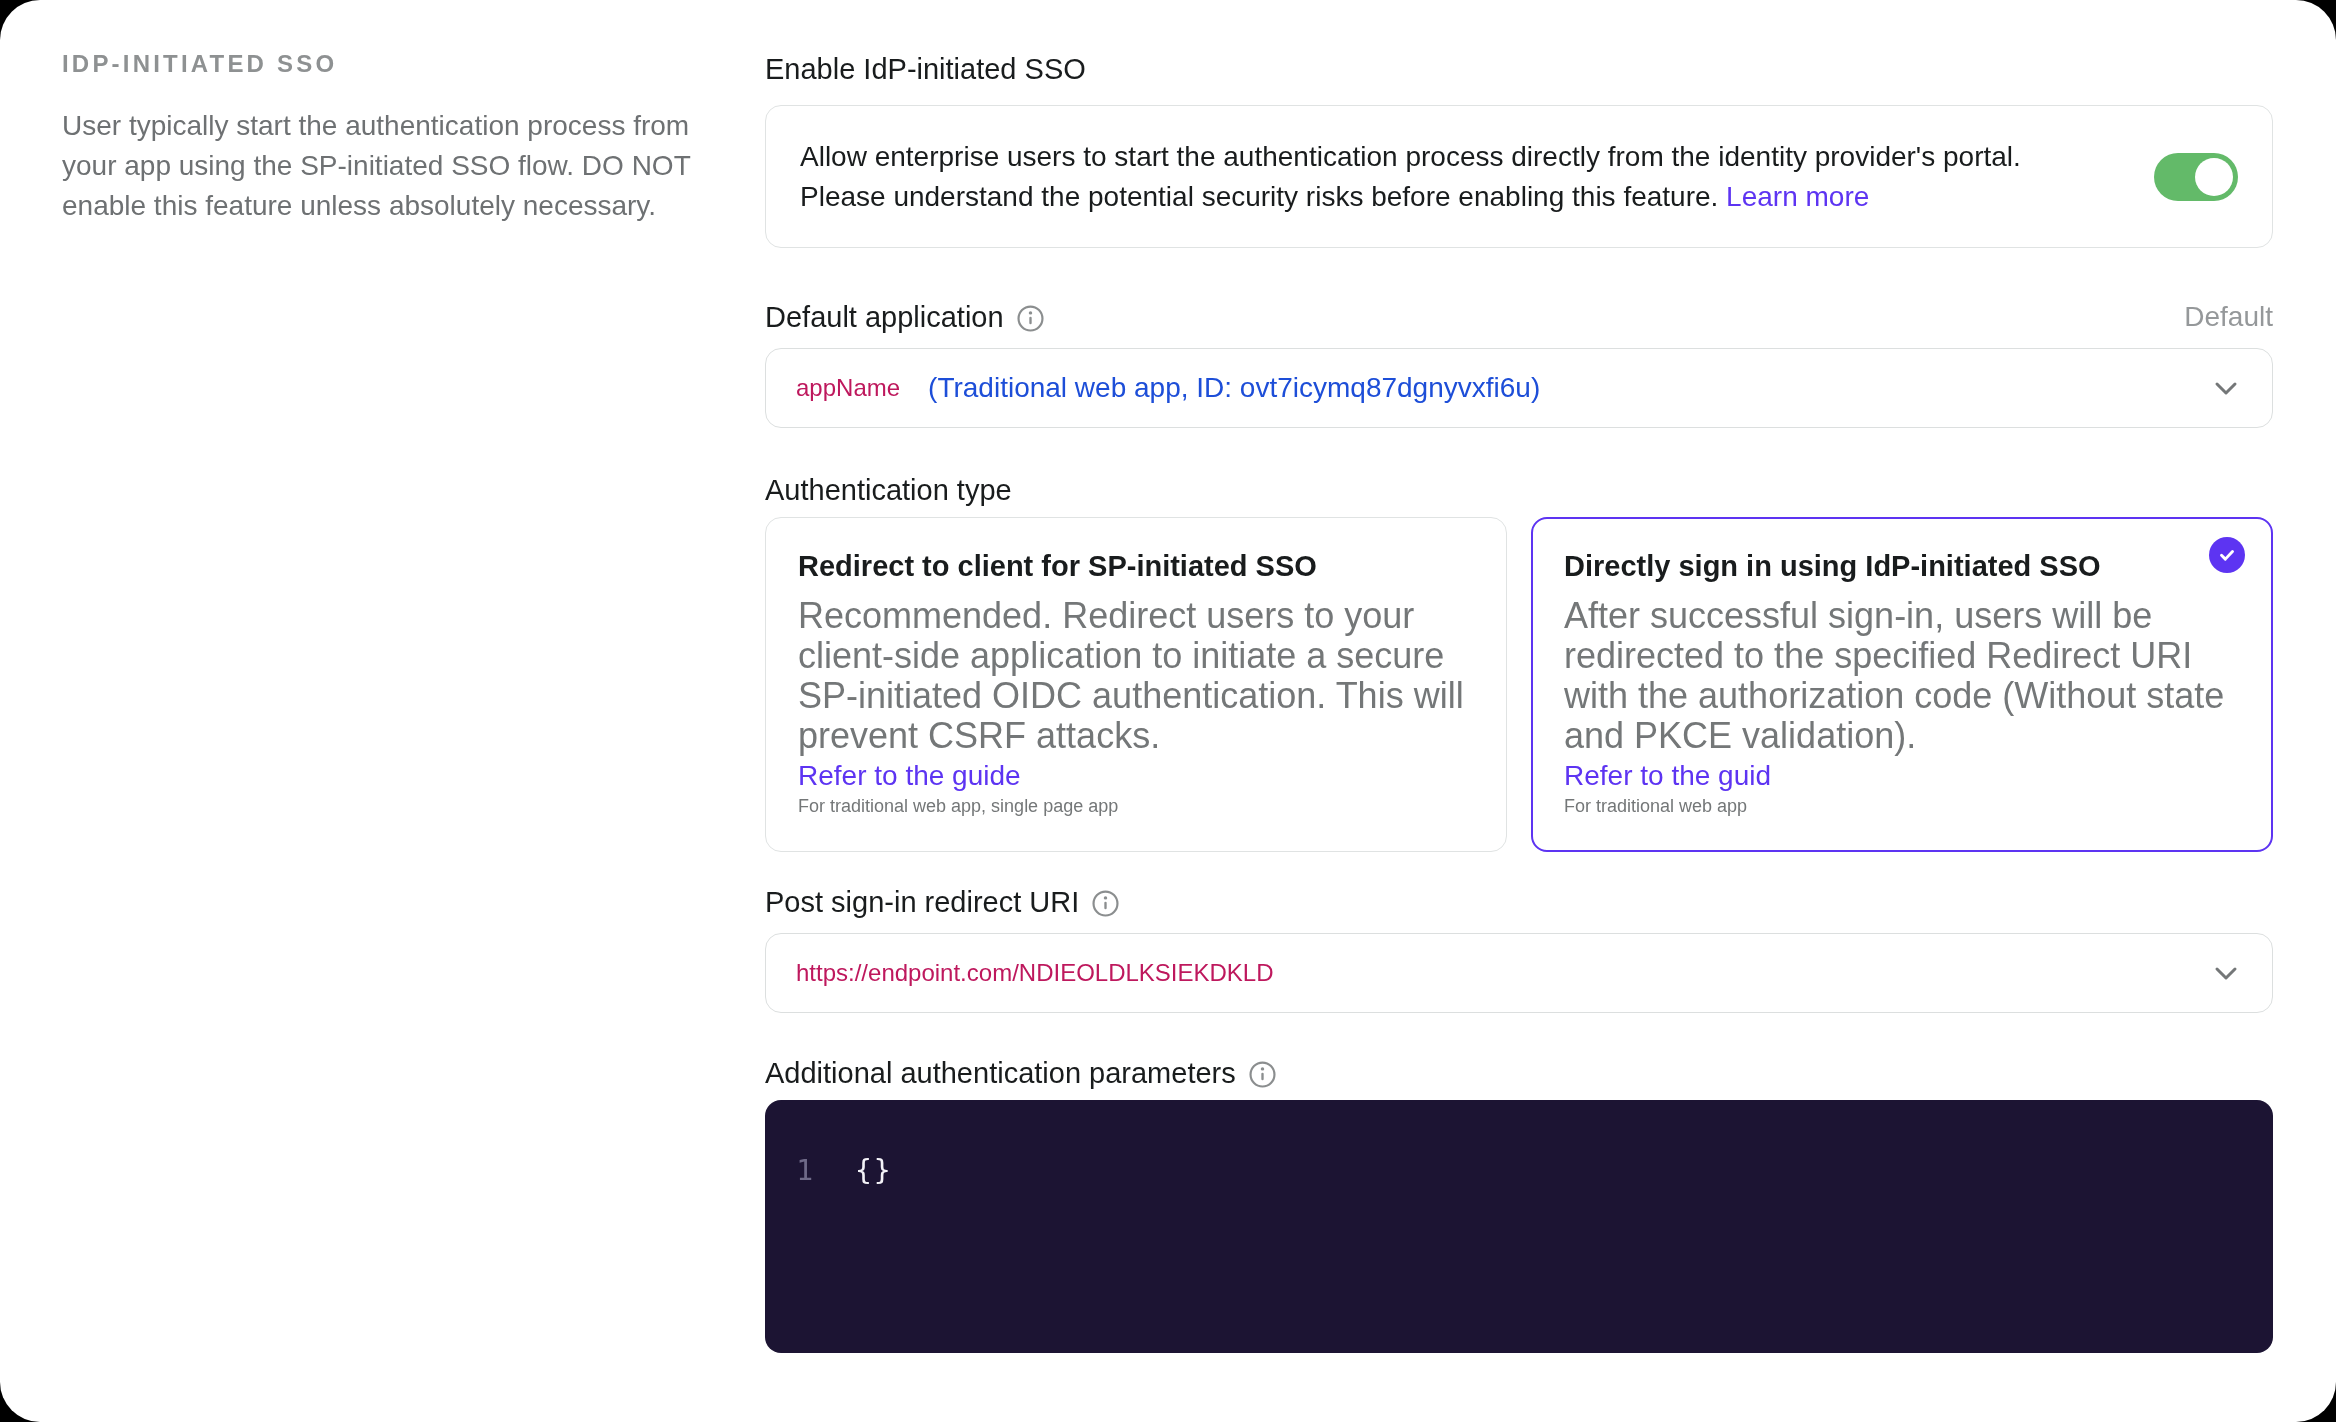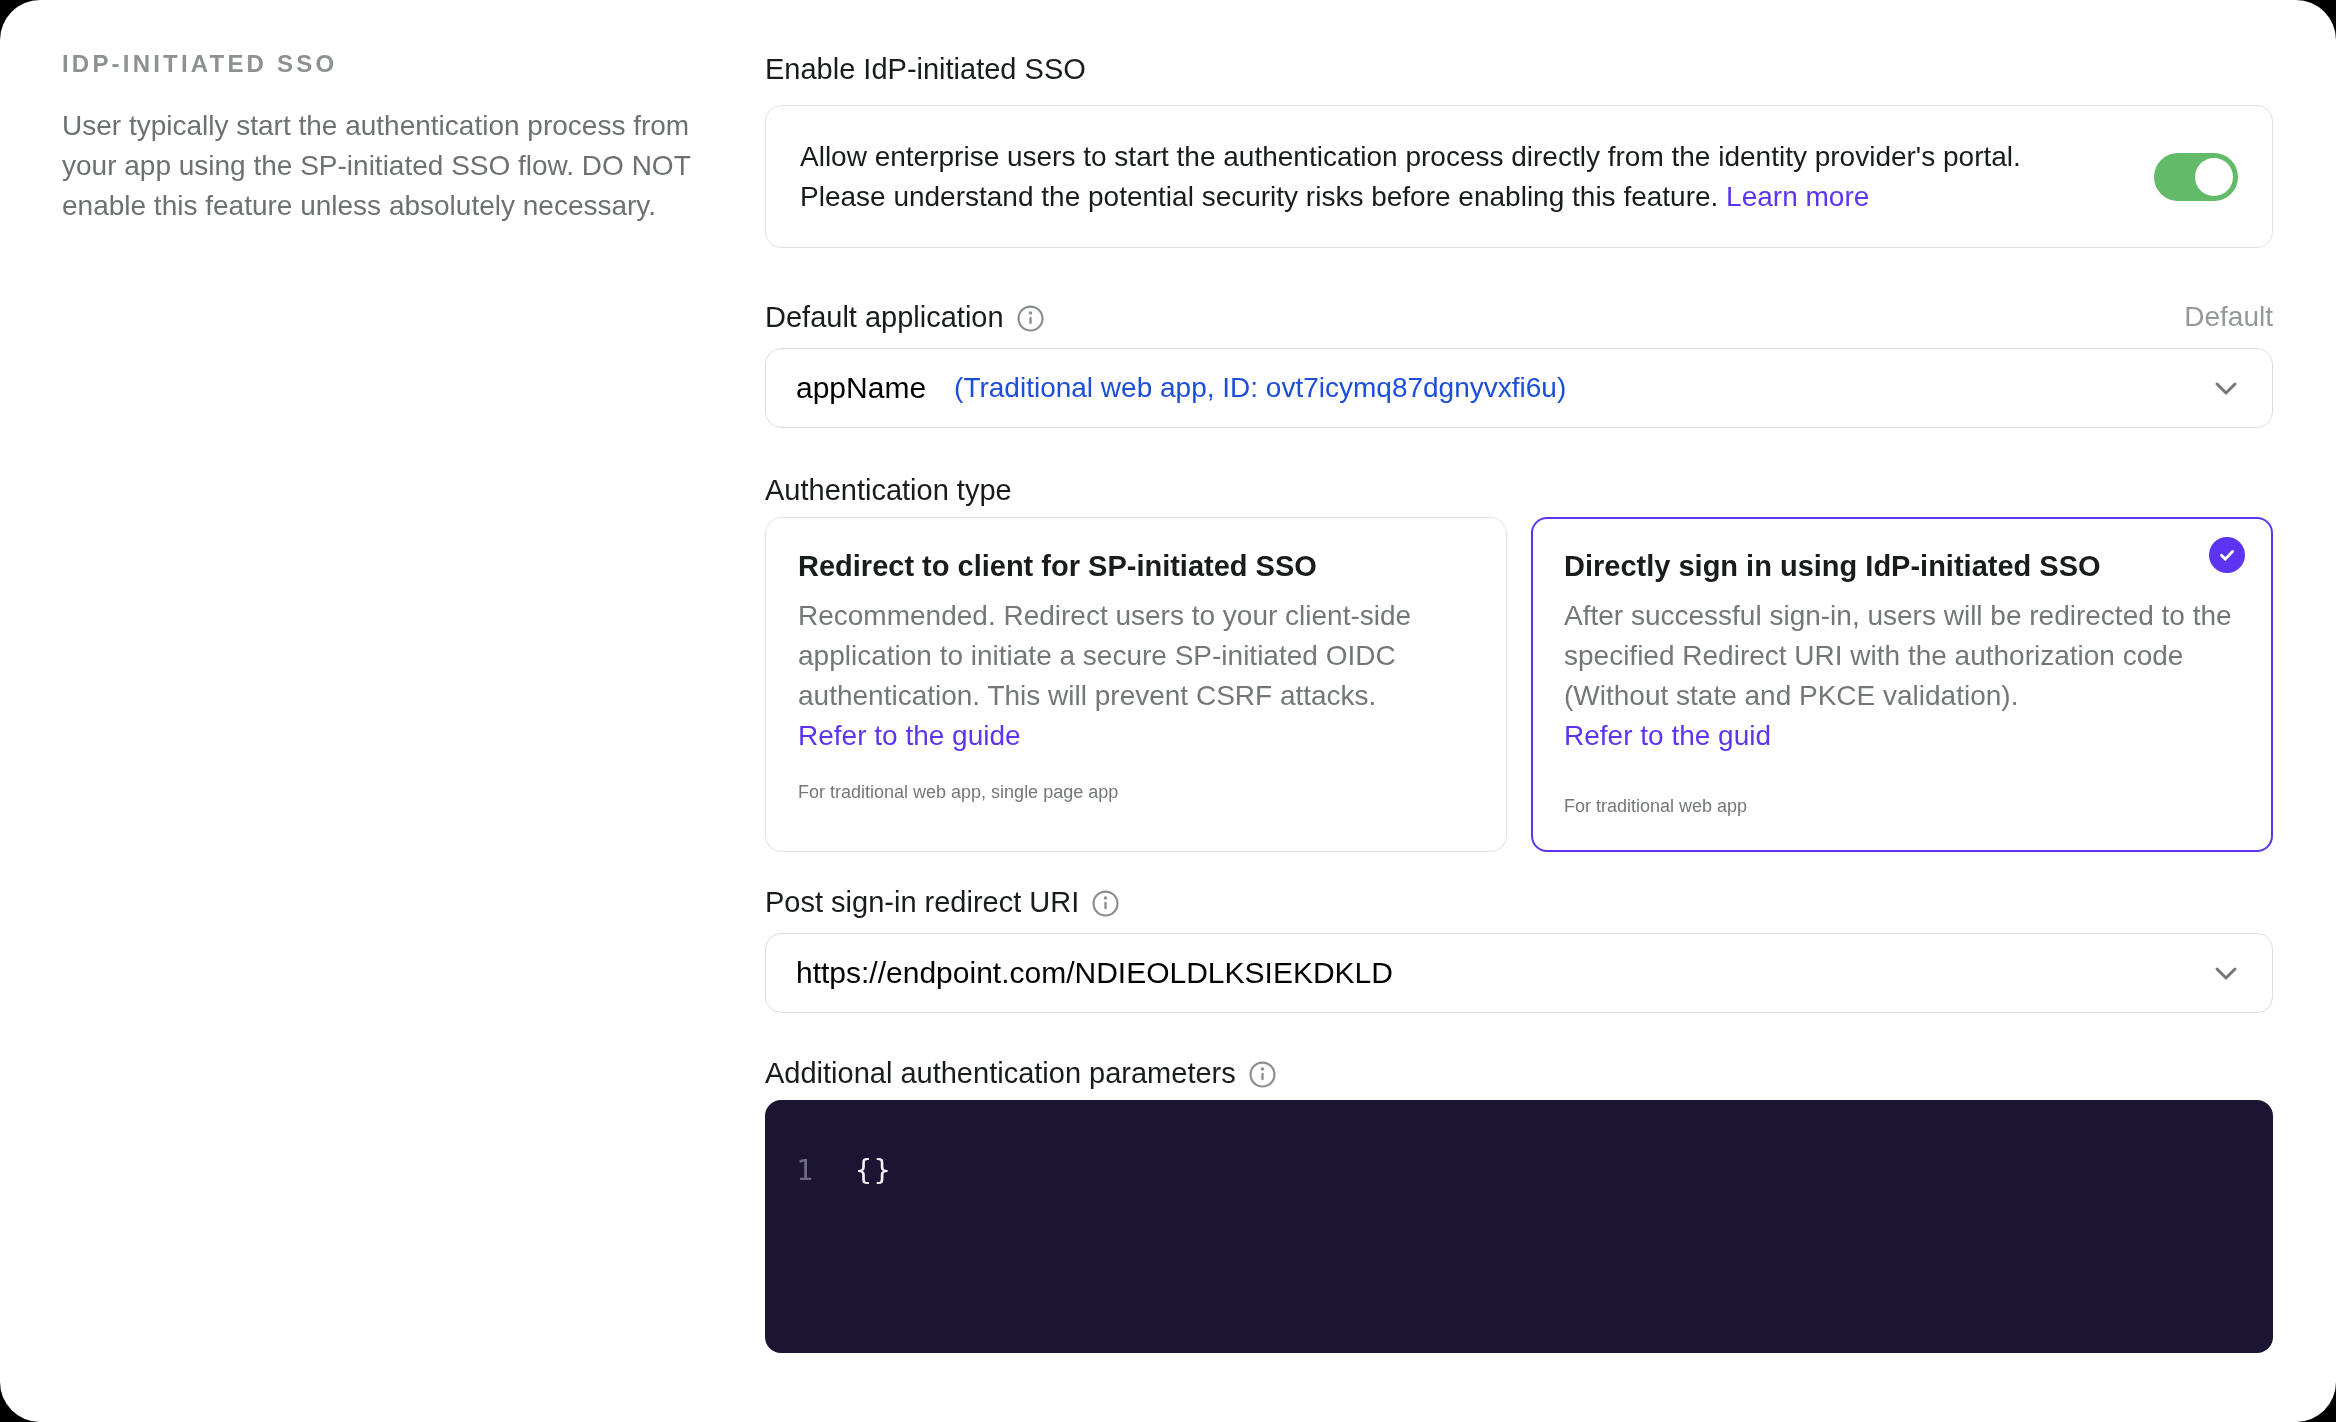--- a/index.html
+++ b/index.html
@@ -50,38 +50,38 @@
     position: absolute; top: 5px; right: 5px; width: 38px; height: 38px;
     border-radius: 50%; background: #fff;
   }
 
   
   .select {
     margin-top: 14px; height: 80px; border: 1px solid #dcdfdf; border-radius: 16px;
     display: flex; align-items: center; padding: 0 30px; cursor: pointer;
     background: #fff;
   }
-  .select .value { font-size: 30px; color: #000000; white-space: nowrap; }
+  .select .value { font-size: 24px; color: #be185d; white-space: nowrap; }
   .select .value-detail { font-size: 28px; color: #1d4ed8; margin-left: 28px; white-space: nowrap; }
   .select .chevron { margin-left: auto; width: 32px; height: 32px; flex: 0 0 auto; }
 
   .mt-52 { margin-top: 52px; }
   .mt-45 { margin-top: 45px; }
   .mt-43 { margin-top: 43px; }
 
   
   .cards { margin-top: 10px; display: grid; grid-template-columns: 1fr 1fr; gap: 24px; }
   .auth-card {
     position: relative; height: 335px; border: 1px solid #e0e3e3; border-radius: 16px;
     padding: 30px 32px 48px; display: flex; flex-direction: column; cursor: pointer;
     background: #fff;
   }
   .auth-card.selected { border: 2px solid #5d34f2; padding: 29px 31px 33px; }
   .card-title { font-size: 29px; font-weight: 600; color: #191c1d; line-height: 36px; padding-right: 60px; }
-  .card-desc { margin-top: 12px; font-size: 28px; line-height: 40px; color: #747778; }
+  .card-desc { margin-top: 12px; font-size: 36px; line-height: 40px; color: #747778; }
   .card-link { display: inline-block; width: max-content; font-size: 28px; line-height: 40px; color: #5d34f2; text-decoration: none; cursor: pointer; }
   .card-footer { margin-top: auto; font-size: 18px; color: #747778; }
   .check-badge {
     position: absolute; top: 18px; right: 26px; width: 36px; height: 36px;
     border-radius: 50%; background: #5d34f2;
     display: flex; align-items: center; justify-content: center;
   }
 
   
   .editor {

